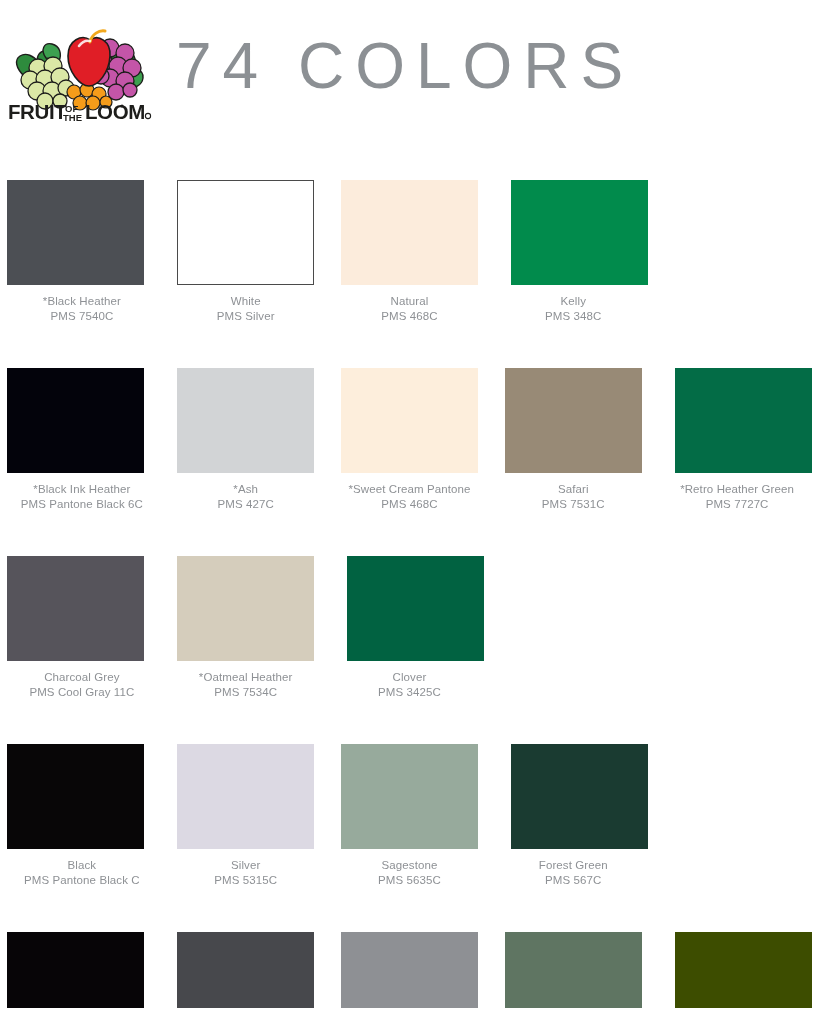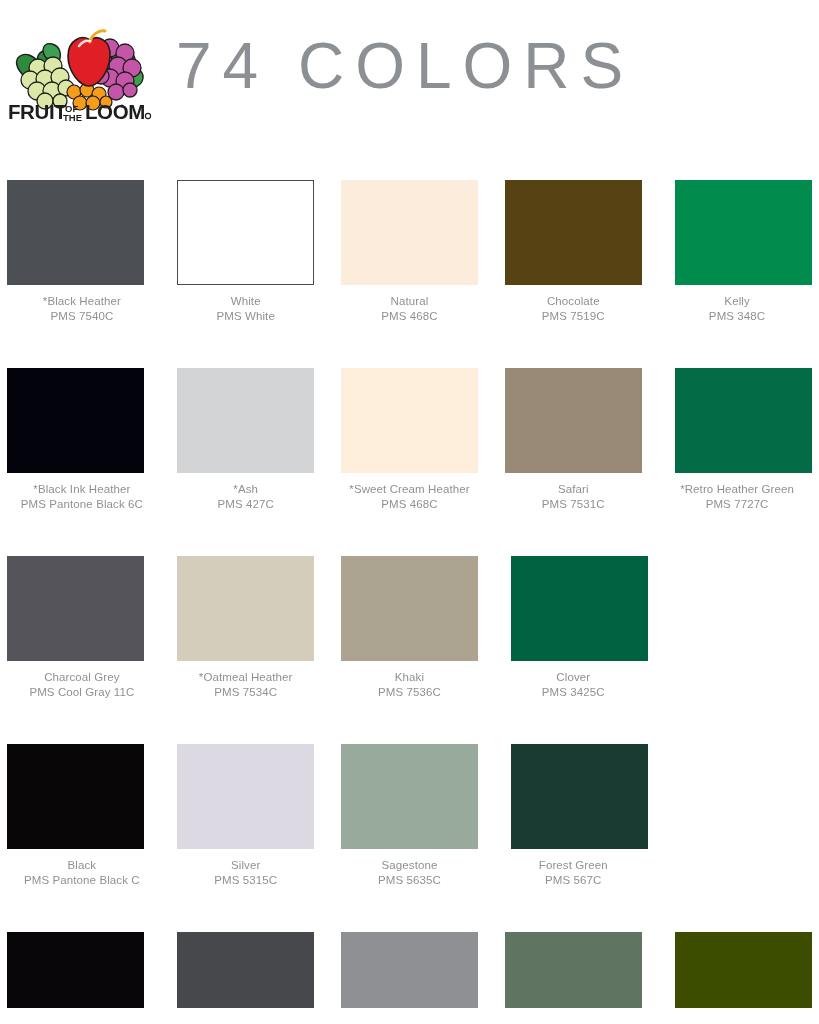--- a/index.html
+++ b/index.html
@@ -170,43 +170,34 @@
           <span class="cname">*Black Heather</span>
           <span class="cpms">PMS 7540C</span>
         </div>
       </div>
       <div class="cell">
         <div class="swatch-wrap">
           <div class="swatch" style="background: rgb(255, 255, 255); border: 1px solid rgb(74, 74, 74);"></div>
         </div>
         <div class="caption">
           <span class="cname">White</span>
-          <span class="cpms">PMS White</span>
+          <span class="cpms">PMS Silver</span>
         </div>
       </div>
       <div class="cell">
         <div class="swatch-wrap">
           <div class="swatch" style="background: rgb(252, 236, 220);"></div>
         </div>
         <div class="caption">
           <span class="cname">Natural</span>
           <span class="cpms">PMS 468C</span>
         </div>
       </div>
       <div class="cell">
         <div class="swatch-wrap">
-          <div class="swatch" style="background: rgb(87, 66, 20);"></div>
-        </div>
-        <div class="caption">
-          <span class="cname">Chocolate</span>
-          <span class="cpms">PMS 7519C</span>
-        </div>
-      </div>
-      <div class="cell">
-        <div class="swatch-wrap">
           <div class="swatch" style="background: rgb(1, 139, 76);"></div>
         </div>
         <div class="caption">
           <span class="cname">Kelly</span>
           <span class="cpms">PMS 348C</span>
         </div>
       </div>
     </div>
     <div class="row">
       <div class="cell">
@@ -225,21 +216,21 @@
         <div class="caption">
           <span class="cname">*Ash</span>
           <span class="cpms">PMS 427C</span>
         </div>
       </div>
       <div class="cell">
         <div class="swatch-wrap">
           <div class="swatch" style="background: rgb(253, 238, 220);"></div>
         </div>
         <div class="caption">
-          <span class="cname">*Sweet Cream Heather</span>
+          <span class="cname">*Sweet Cream Pantone</span>
           <span class="cpms">PMS 468C</span>
         </div>
       </div>
       <div class="cell">
         <div class="swatch-wrap">
           <div class="swatch" style="background: rgb(152, 138, 118);"></div>
         </div>
         <div class="caption">
           <span class="cname">Safari</span>
           <span class="cpms">PMS 7531C</span>
@@ -269,29 +260,20 @@
         <div class="swatch-wrap">
           <div class="swatch" style="background: rgb(213, 205, 188);"></div>
         </div>
         <div class="caption">
           <span class="cname">*Oatmeal Heather</span>
           <span class="cpms">PMS 7534C</span>
         </div>
       </div>
       <div class="cell">
         <div class="swatch-wrap">
-          <div class="swatch" style="background: rgb(172, 163, 144);"></div>
-        </div>
-        <div class="caption">
-          <span class="cname">Khaki</span>
-          <span class="cpms">PMS 7536C</span>
-        </div>
-      </div>
-      <div class="cell">
-        <div class="swatch-wrap">
           <div class="swatch" style="background: rgb(1, 98, 65);"></div>
         </div>
         <div class="caption">
           <span class="cname">Clover</span>
           <span class="cpms">PMS 3425C</span>
         </div>
       </div>
     </div>
     <div class="row">
       <div class="cell">

